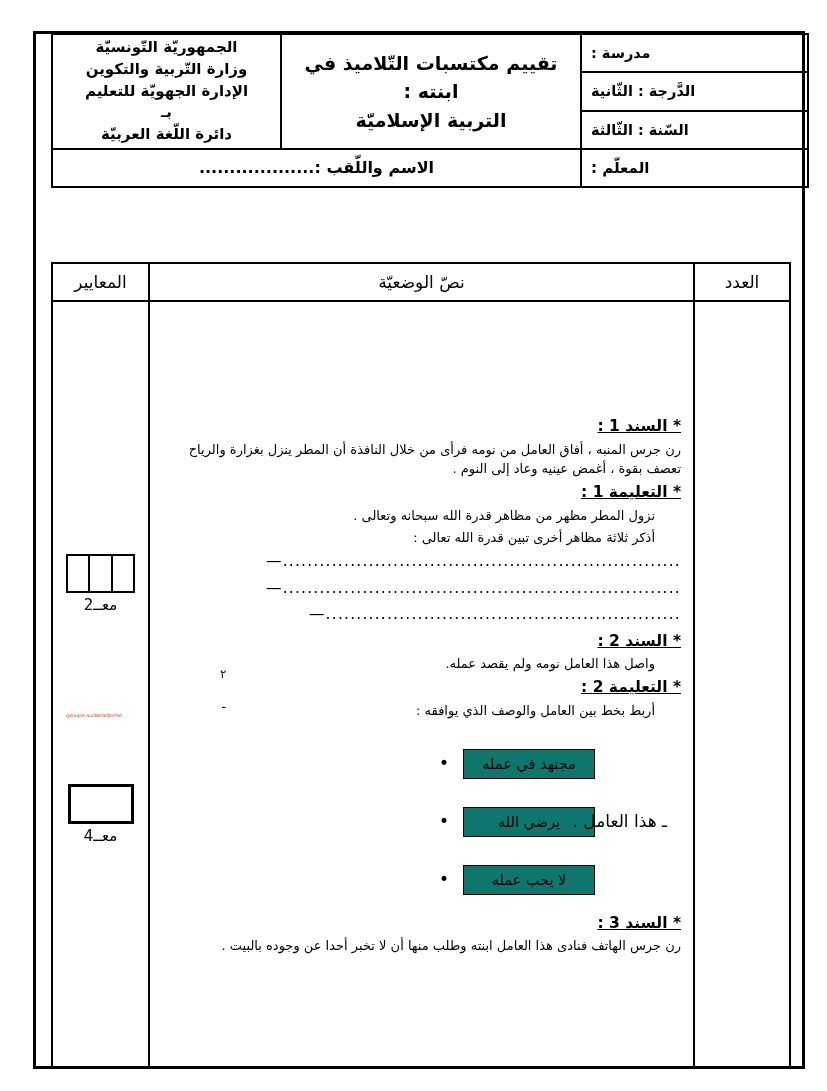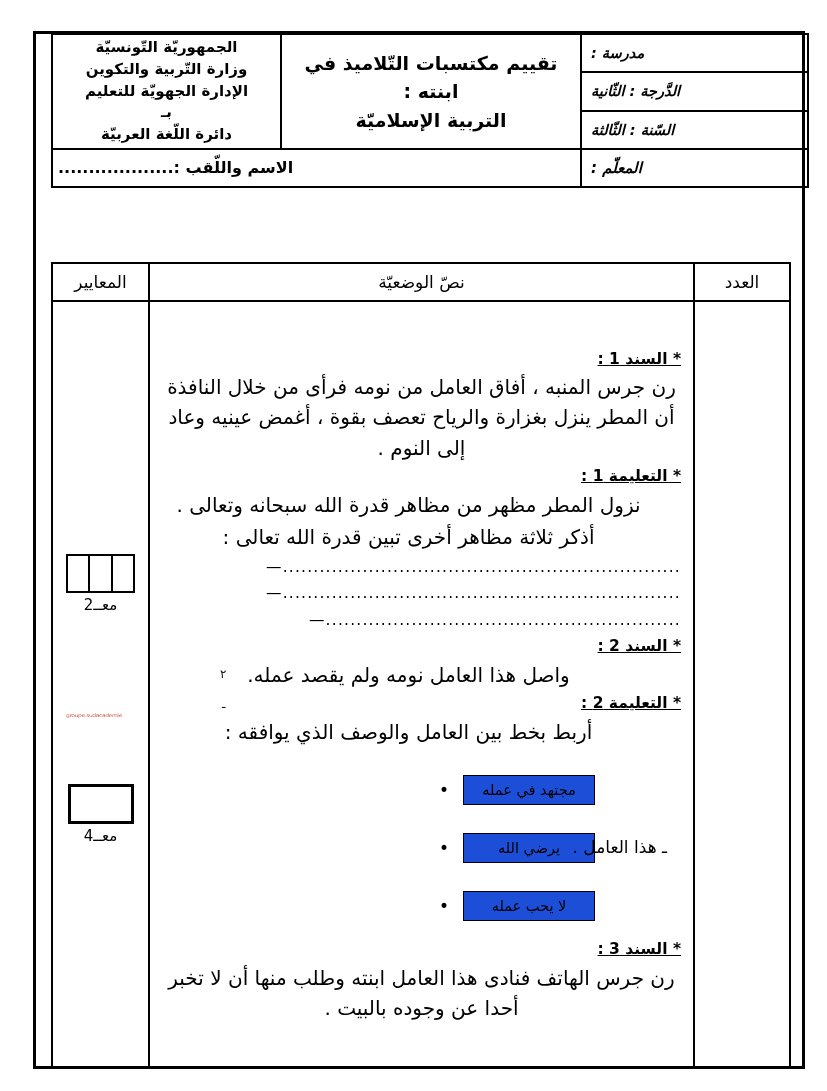--- a/index.html
+++ b/index.html
@@ -47,21 +47,20 @@
     top: 33px;
     width: 738px;
   }
   #header-table td { font-weight: bold; }
 
   .hdr-left-cell {
     width: 227px;
     text-align: left;
     font-size: 14.5px;
     height: 36px;
-    font-style: italic;
   }
   .hdr-left-cell .cell-inner { padding-left: 4px; }
 
   .hdr-mid-cell {
     width: 300px;
     text-align: center;
     font-size: 19px;
     line-height: 1.5;
   }
   .hdr-right-cell {
@@ -69,21 +68,21 @@
     text-align: center;
     font-size: 15px;
     line-height: 1.45;
   }
   .hdr-right-cell .r-line { display: block; white-space: nowrap; }
 
   .hdr-mid-cell .m1 { display: block; }
   .hdr-mid-cell .m2 { display: block; margin-top: 0; }
 
   #name-cell {
-    text-align: left;
+    text-align: center;
     font-size: 16px;
     height: 38px;
     border-radius: 18px;
   }
   #teacher-cell {
     text-align: left;
     font-size: 15px;
     height: 38px;
   }
 
@@ -132,22 +131,22 @@
   }
   .sect-title {
     font-weight: bold;
     text-decoration: underline;
     font-size: 15.5px;
     margin: 2px 0 1px 0;
     text-align: right;
   }
   .para {
     margin: 0 0 2px 0;
-    text-align: center;
-    font-size: 20px;
+    text-align: right;
+    font-size: 13px;
   }
   .para.indent-sm { padding-right: 26px; }
 
   .dots-line {
     font-size: 15.5px;
     letter-spacing: 1.2px;
     margin: 3px 0;
     white-space: nowrap;
     overflow: hidden;
     direction: ltr;
@@ -169,21 +168,21 @@
     justify-content: flex-start;
     height: 58px;
   }
   .opt-box {
     border: 1.6px solid #000;
     padding: 3px 10px;
     font-size: 14.5px;
     min-width: 110px;
     text-align: center;
     margin-right: 86px;
-    background: #1d4ed8;
+    background: #0f766e;
     white-space: nowrap;
   }
   .dot-mark {
     font-size: 17px;
     margin-right: 14px;
     line-height: 1;
   }
   .subject-text {
     position: absolute;
     right: 14px;

